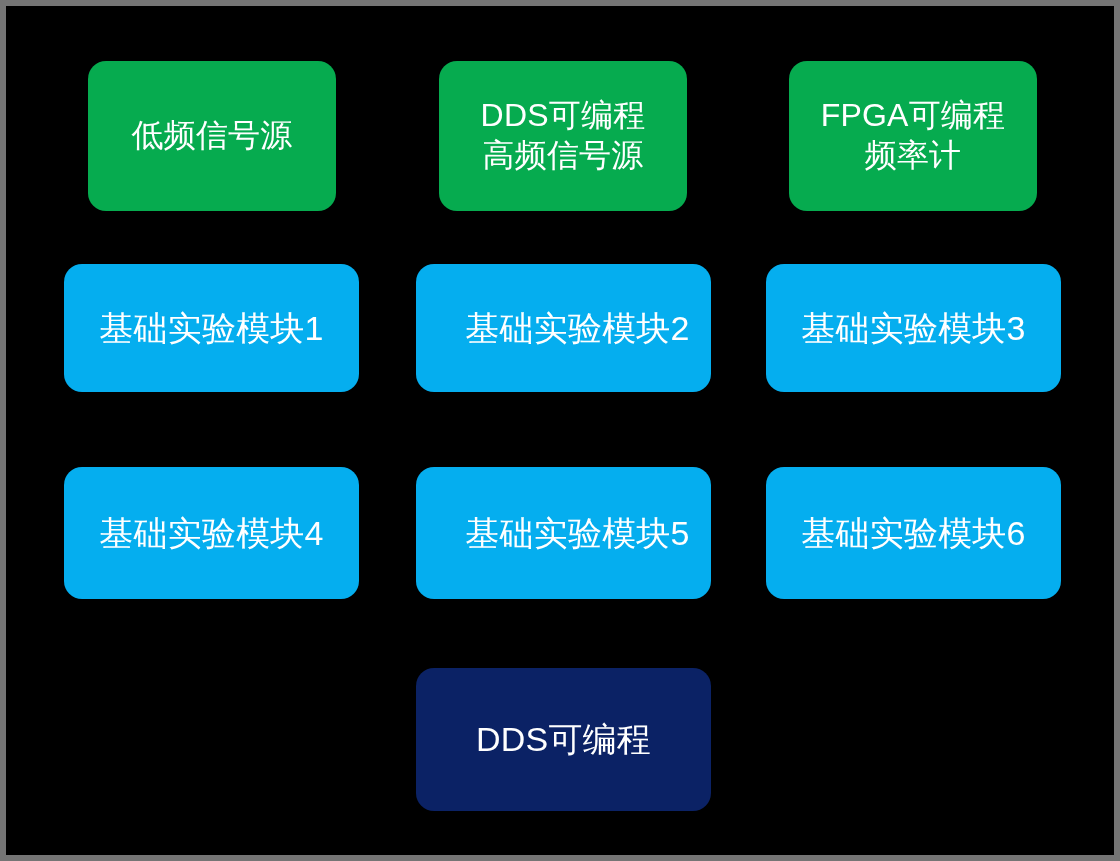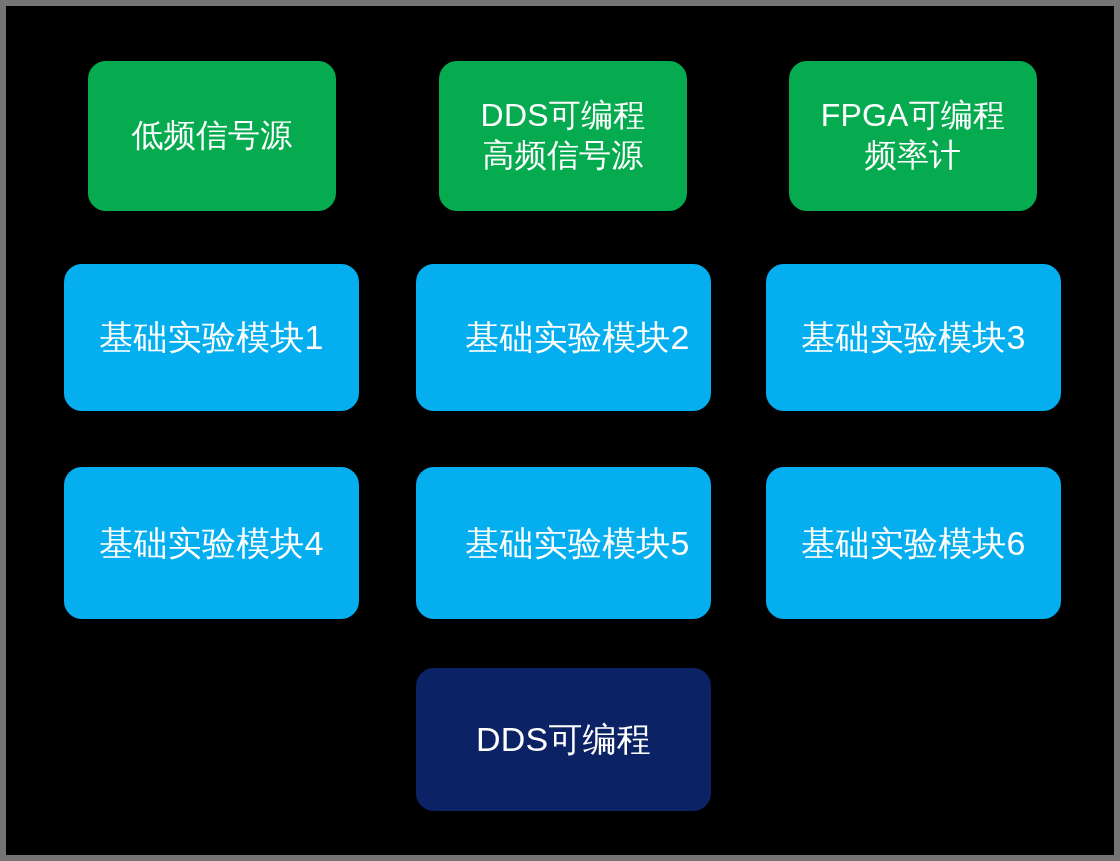--- a/index.html
+++ b/index.html
@@ -52,22 +52,22 @@
 
   
   .n-basic {
     background: #05AEEF;
     width: 295px;
     font-size: 34px;
   }
   .n-basic.c1 { left: 58px; }
   .n-basic.c2 { left: 410px; padding-left: 28px; }
   .n-basic.c3 { left: 760px; justify-content: center; }
-  .n-basic.r2 { top: 258px; height: 147px; }
-  .n-basic.r3 { top: 461px; height: 152px; }
+  .n-basic.r2 { top: 258px; height: 128px; }
+  .n-basic.r3 { top: 461px; height: 132px; }
 
   
   .n-dsp {
     background: #0B2265;
     width: 295px;
     height: 143px;
     top: 662px;
     left: 410px;
     font-size: 34px;
   }

